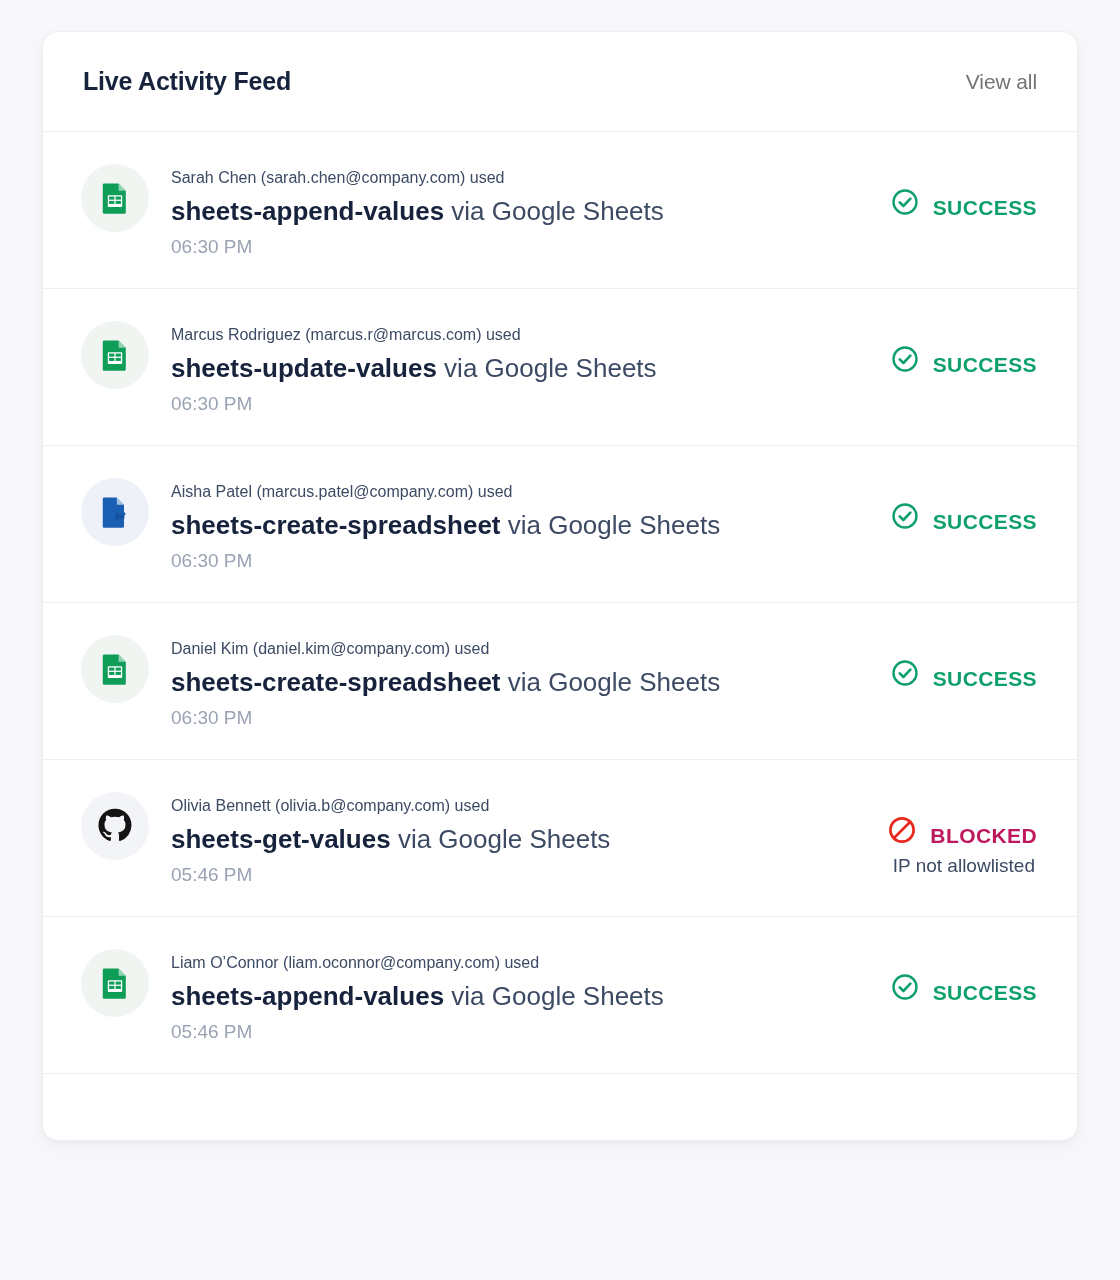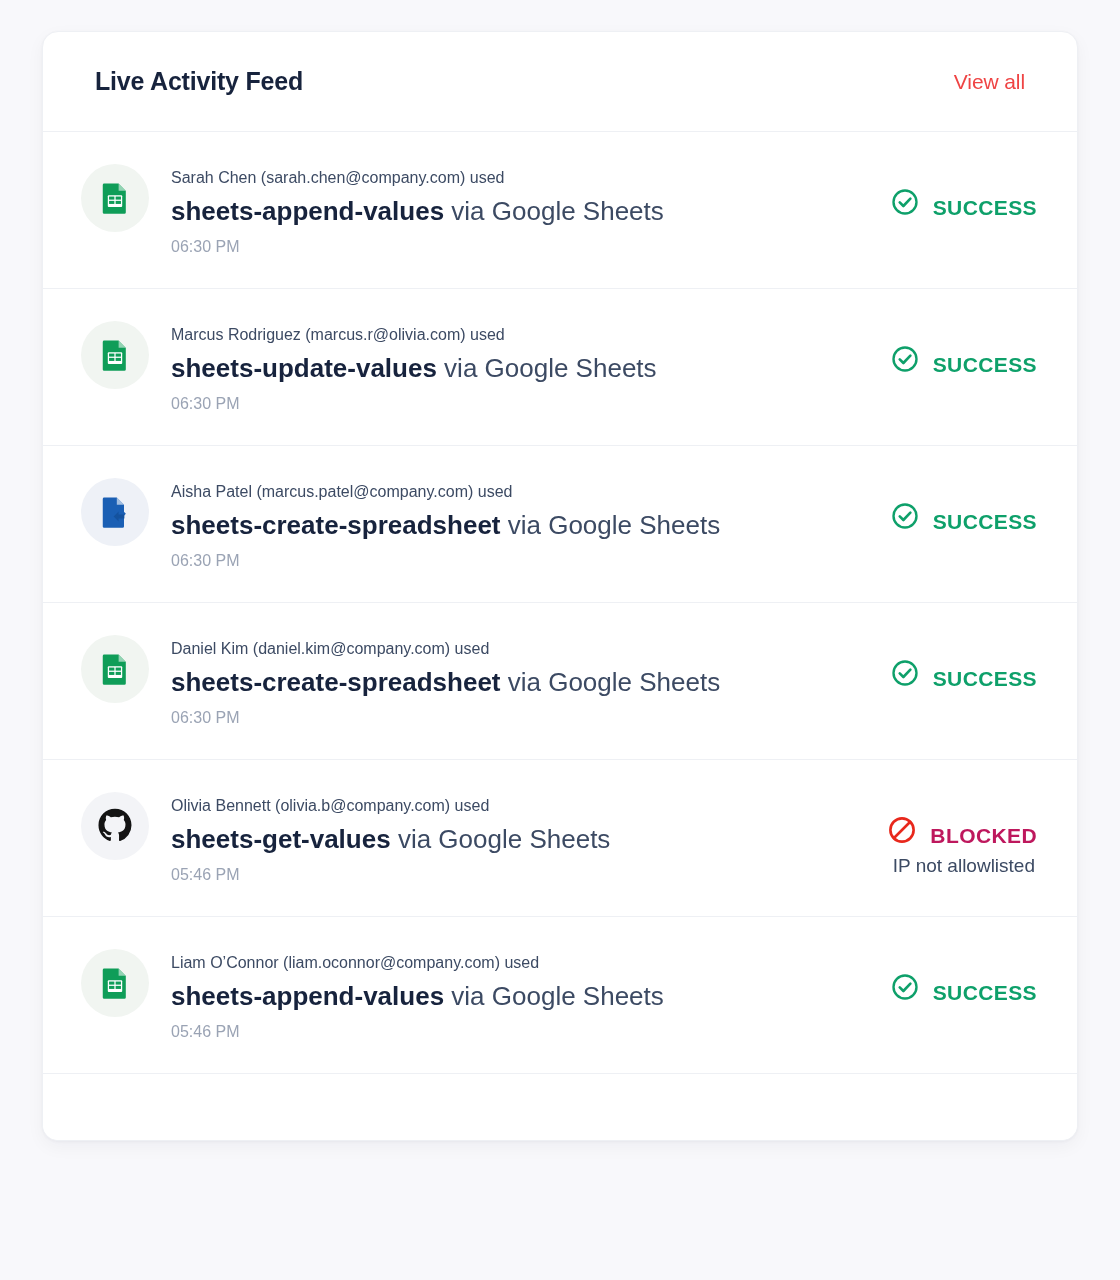--- a/index.html
+++ b/index.html
@@ -25,36 +25,36 @@
     background: #ffffff;
     border: 1px solid #eef0f4;
     border-radius: 16px;
     box-shadow: 0 1px 3px rgba(16,24,40,0.04), 0 6px 18px rgba(16,24,40,0.045);
     overflow: hidden;
   }
 
   
   .card-header {
     height: 100px;
-    padding: 0 52px;
+    padding: 0 40px;
     display: flex;
     align-items: center;
     justify-content: space-between;
     border-bottom: 1px solid #eef0f4;
   }
   .card-title {
     font-size: 25px;
     font-weight: 700;
     color: #17233d;
     letter-spacing: -0.2px;
   }
   .view-all {
     font-size: 21px;
     font-weight: 400;
-    color: #ef4444;
+    color: #737373;
     cursor: pointer;
     letter-spacing: -0.1px;
   }
 
   
   .feed-list { display: block; }
 
   .feed-row {
     display: flex;
     align-items: flex-start;
@@ -96,21 +96,21 @@
     line-height: 33px;
     color: #3c4a63;
     font-weight: 400;
     margin-top: 1px;
   }
   .tool-name {
     font-weight: 700;
     color: #17233d;
   }
   .row-time {
-    font-size: 16px;
+    font-size: 19px;
     line-height: 29px;
     color: #9aa3b4;
     margin-top: 4px;
   }
 
   
   .row-status {
     flex: 0 0 auto;
     display: flex;
     flex-direction: column;
@@ -194,21 +194,21 @@
               <path d="M8 4h16l8 8v24a1.6 1.6 0 0 1-1.6 1.6H8A1.6 1.6 0 0 1 6.4 36V5.6A1.6 1.6 0 0 1 8 4z" fill="#0f9d58"></path>
               <path d="M24 4l8 8h-8V4z" fill="#ffffff" opacity="0.55"></path>
               <rect x="12" y="17" width="16" height="13" rx="1" fill="#ffffff"></rect>
               <rect x="13.4" y="18.4" width="5.9" height="3.4" fill="#0f9d58"></rect>
               <rect x="20.7" y="18.4" width="5.9" height="3.4" fill="#0f9d58"></rect>
               <rect x="13.4" y="23.2" width="5.9" height="3.4" fill="#0f9d58"></rect>
               <rect x="20.7" y="23.2" width="5.9" height="3.4" fill="#0f9d58"></rect>
             </svg>
           </div>
           <div class="row-body">
-            <div class="row-line1">Marcus Rodriguez (marcus.r@olivia.com) used</div>
+            <div class="row-line1">Marcus Rodriguez (marcus.r@marcus.com) used</div>
             <div class="row-line2"><span class="tool-name">sheets-update-values</span><span> via Google Sheets</span></div>
             <div class="row-time">06:30 PM</div>
           </div>
           <div class="row-status status-success">
             <div class="status-line">
               <span>
                 <svg class="status-icon" viewBox="0 0 24 24" aria-hidden="true">
                   <circle cx="12" cy="12" r="9.2" fill="none" stroke="#0ea06a" stroke-width="1.9"></circle>
                   <path d="M7.8 12.3l2.9 2.9 5.6-5.9" fill="none" stroke="#0ea06a" stroke-width="2.1" stroke-linecap="round" stroke-linejoin="round"></path>
                 </svg>

